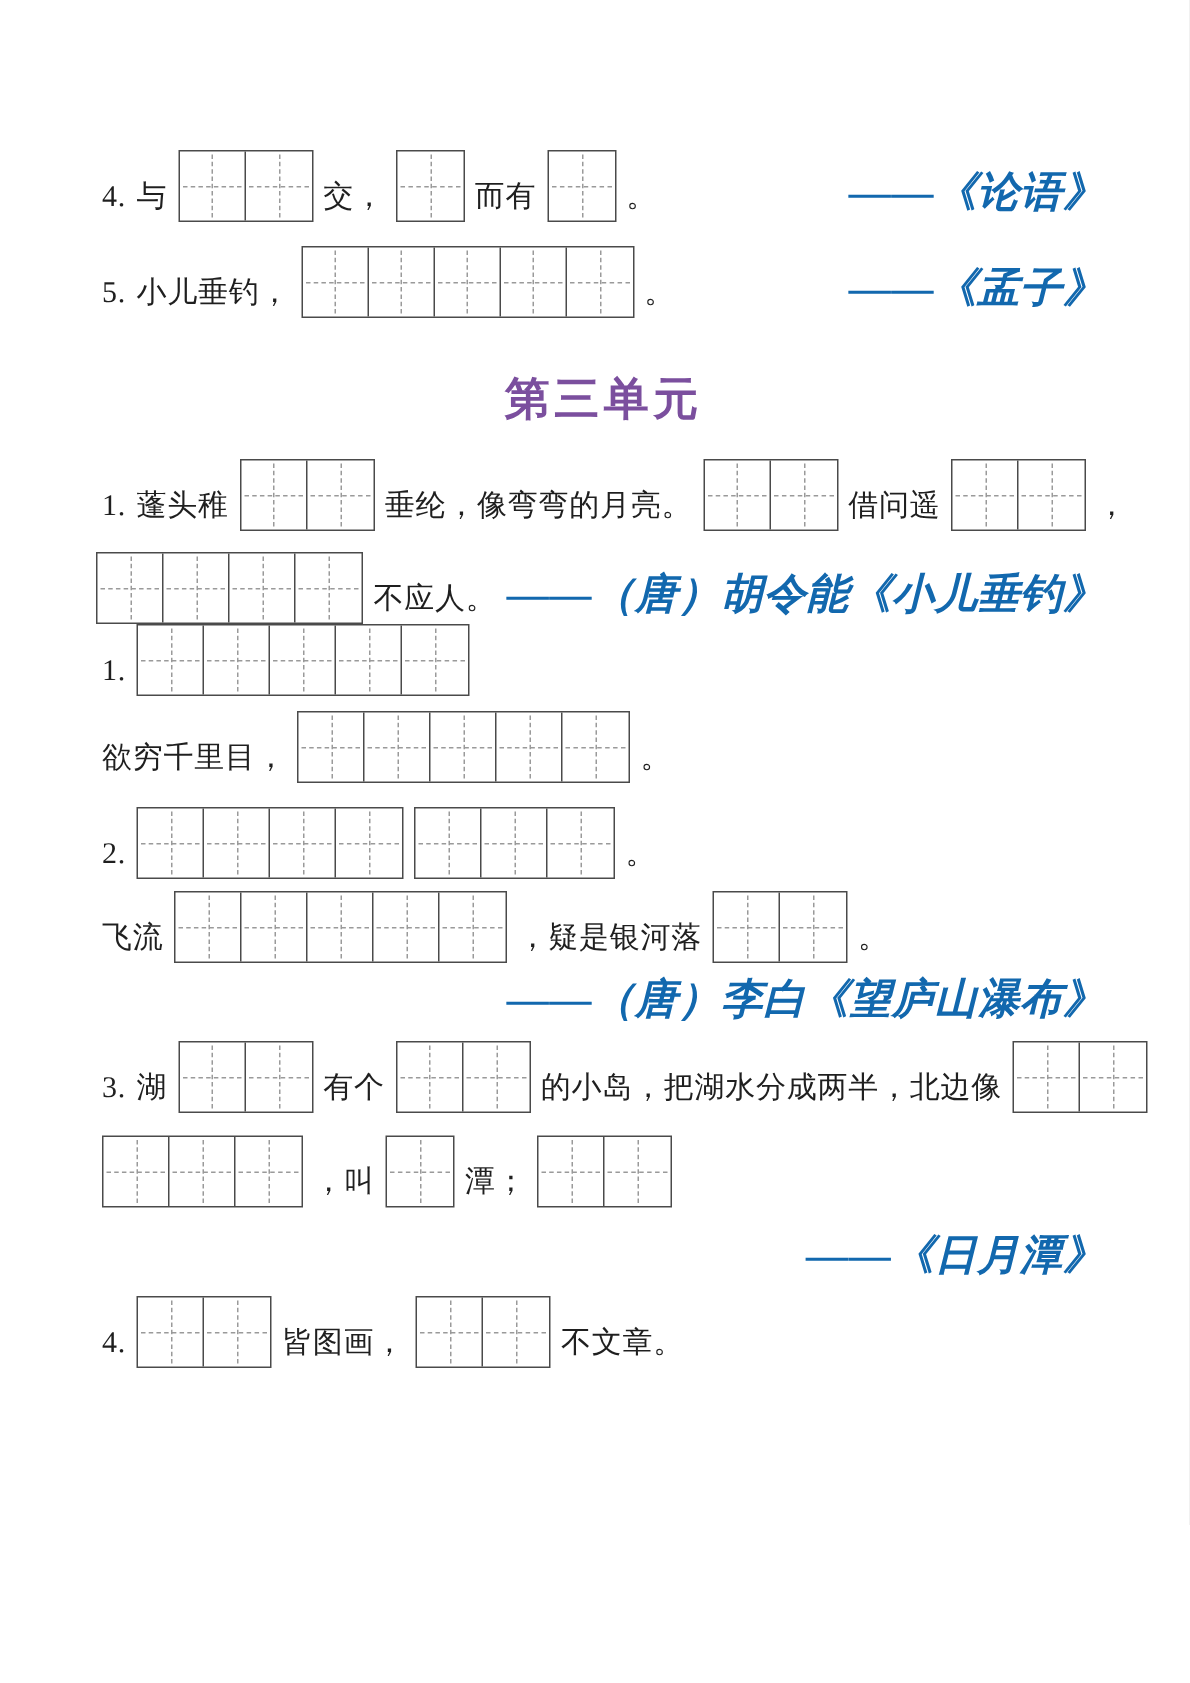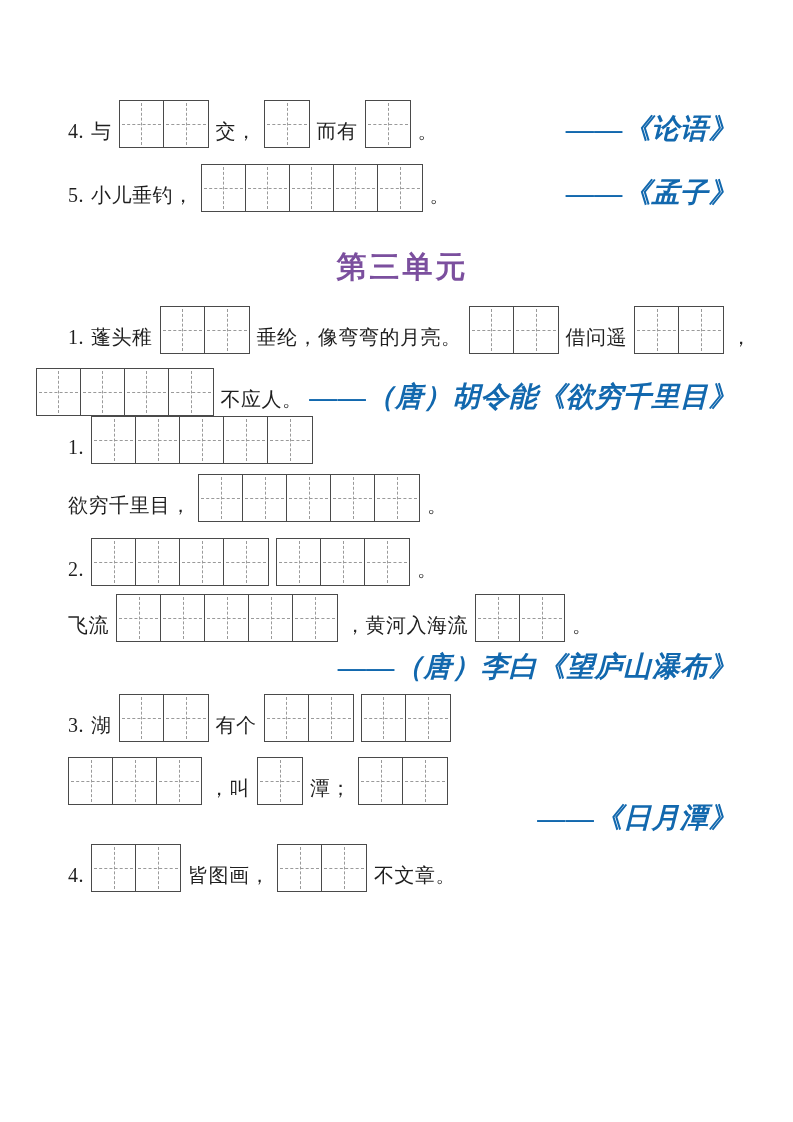--- a/index.html
+++ b/index.html
@@ -78,21 +78,21 @@
   .r-b{margin-top:16px;}
   .h3{margin-top:40px;margin-bottom:24px;}
   .r-c2{margin-top:14px;justify-content:flex-end;}
   .h4{margin-top:36px;margin-bottom:10px;}
   .r-d2{margin-top:10px;text-align:center;}
   .r-e1{margin-top:16px;}
   .r-e2{margin-top:8px;}
   .r-e3{margin-top:12px;}
   .r-f1{margin-top:14px;}
   .r-f2{margin-top:15px;}
-  .r-f3{margin-top:0;}
+  .r-f3{margin-top:20px;}
   .r-g{margin-top:13px;}
 </style>
 </head>
 <body>
 
 <div class="page">
 
   <div class="row r-a">
     <span class="t num">4.</span>
     <span class="t">与</span>
@@ -149,21 +149,21 @@
   </div>
 
   <div class="row r-c2">
     <div class="grid">
         <div class="cell"></div>
         <div class="cell"></div>
         <div class="cell"></div>
         <div class="cell"></div>
       </div>
     <span class="t">不应人。</span>
-    <span class="citation">——（唐）胡令能《欲穷千里目》</span>
+    <span class="citation">——（唐）胡令能《小儿垂钓》</span>
   </div>
 
 
   <div class="row">
     <span class="t num">1.</span>
     <div class="grid">
         <div class="cell"></div>
         <div class="cell"></div>
         <div class="cell"></div>
         <div class="cell"></div>
@@ -201,21 +201,21 @@
 
   <div class="row r-e2">
     <span class="t">飞流</span>
     <div class="grid">
         <div class="cell"></div>
         <div class="cell"></div>
         <div class="cell"></div>
         <div class="cell"></div>
         <div class="cell"></div>
       </div>
-    <span class="t">，黄河入海流</span>
+    <span class="t">，疑是银河落</span>
     <div class="grid">
         <div class="cell"></div>
         <div class="cell"></div>
       </div>
     <span class="t">。</span>
   </div>
 
   <div class="row r-e3 cite-only">
     <span class="citation">——（唐）李白《望庐山瀑布》</span>
   </div>
@@ -225,20 +225,21 @@
     <span class="t">湖</span>
     <div class="grid">
         <div class="cell"></div>
         <div class="cell"></div>
       </div>
     <span class="t">有个</span>
     <div class="grid">
         <div class="cell"></div>
         <div class="cell"></div>
       </div>
+    <span class="t">的小岛，把湖水分成两半，北边像</span>
     <div class="grid">
         <div class="cell"></div>
         <div class="cell"></div>
       </div>
   </div>
 
   <div class="row r-f2">
     <div class="grid">
         <div class="cell"></div>
         <div class="cell"></div>

